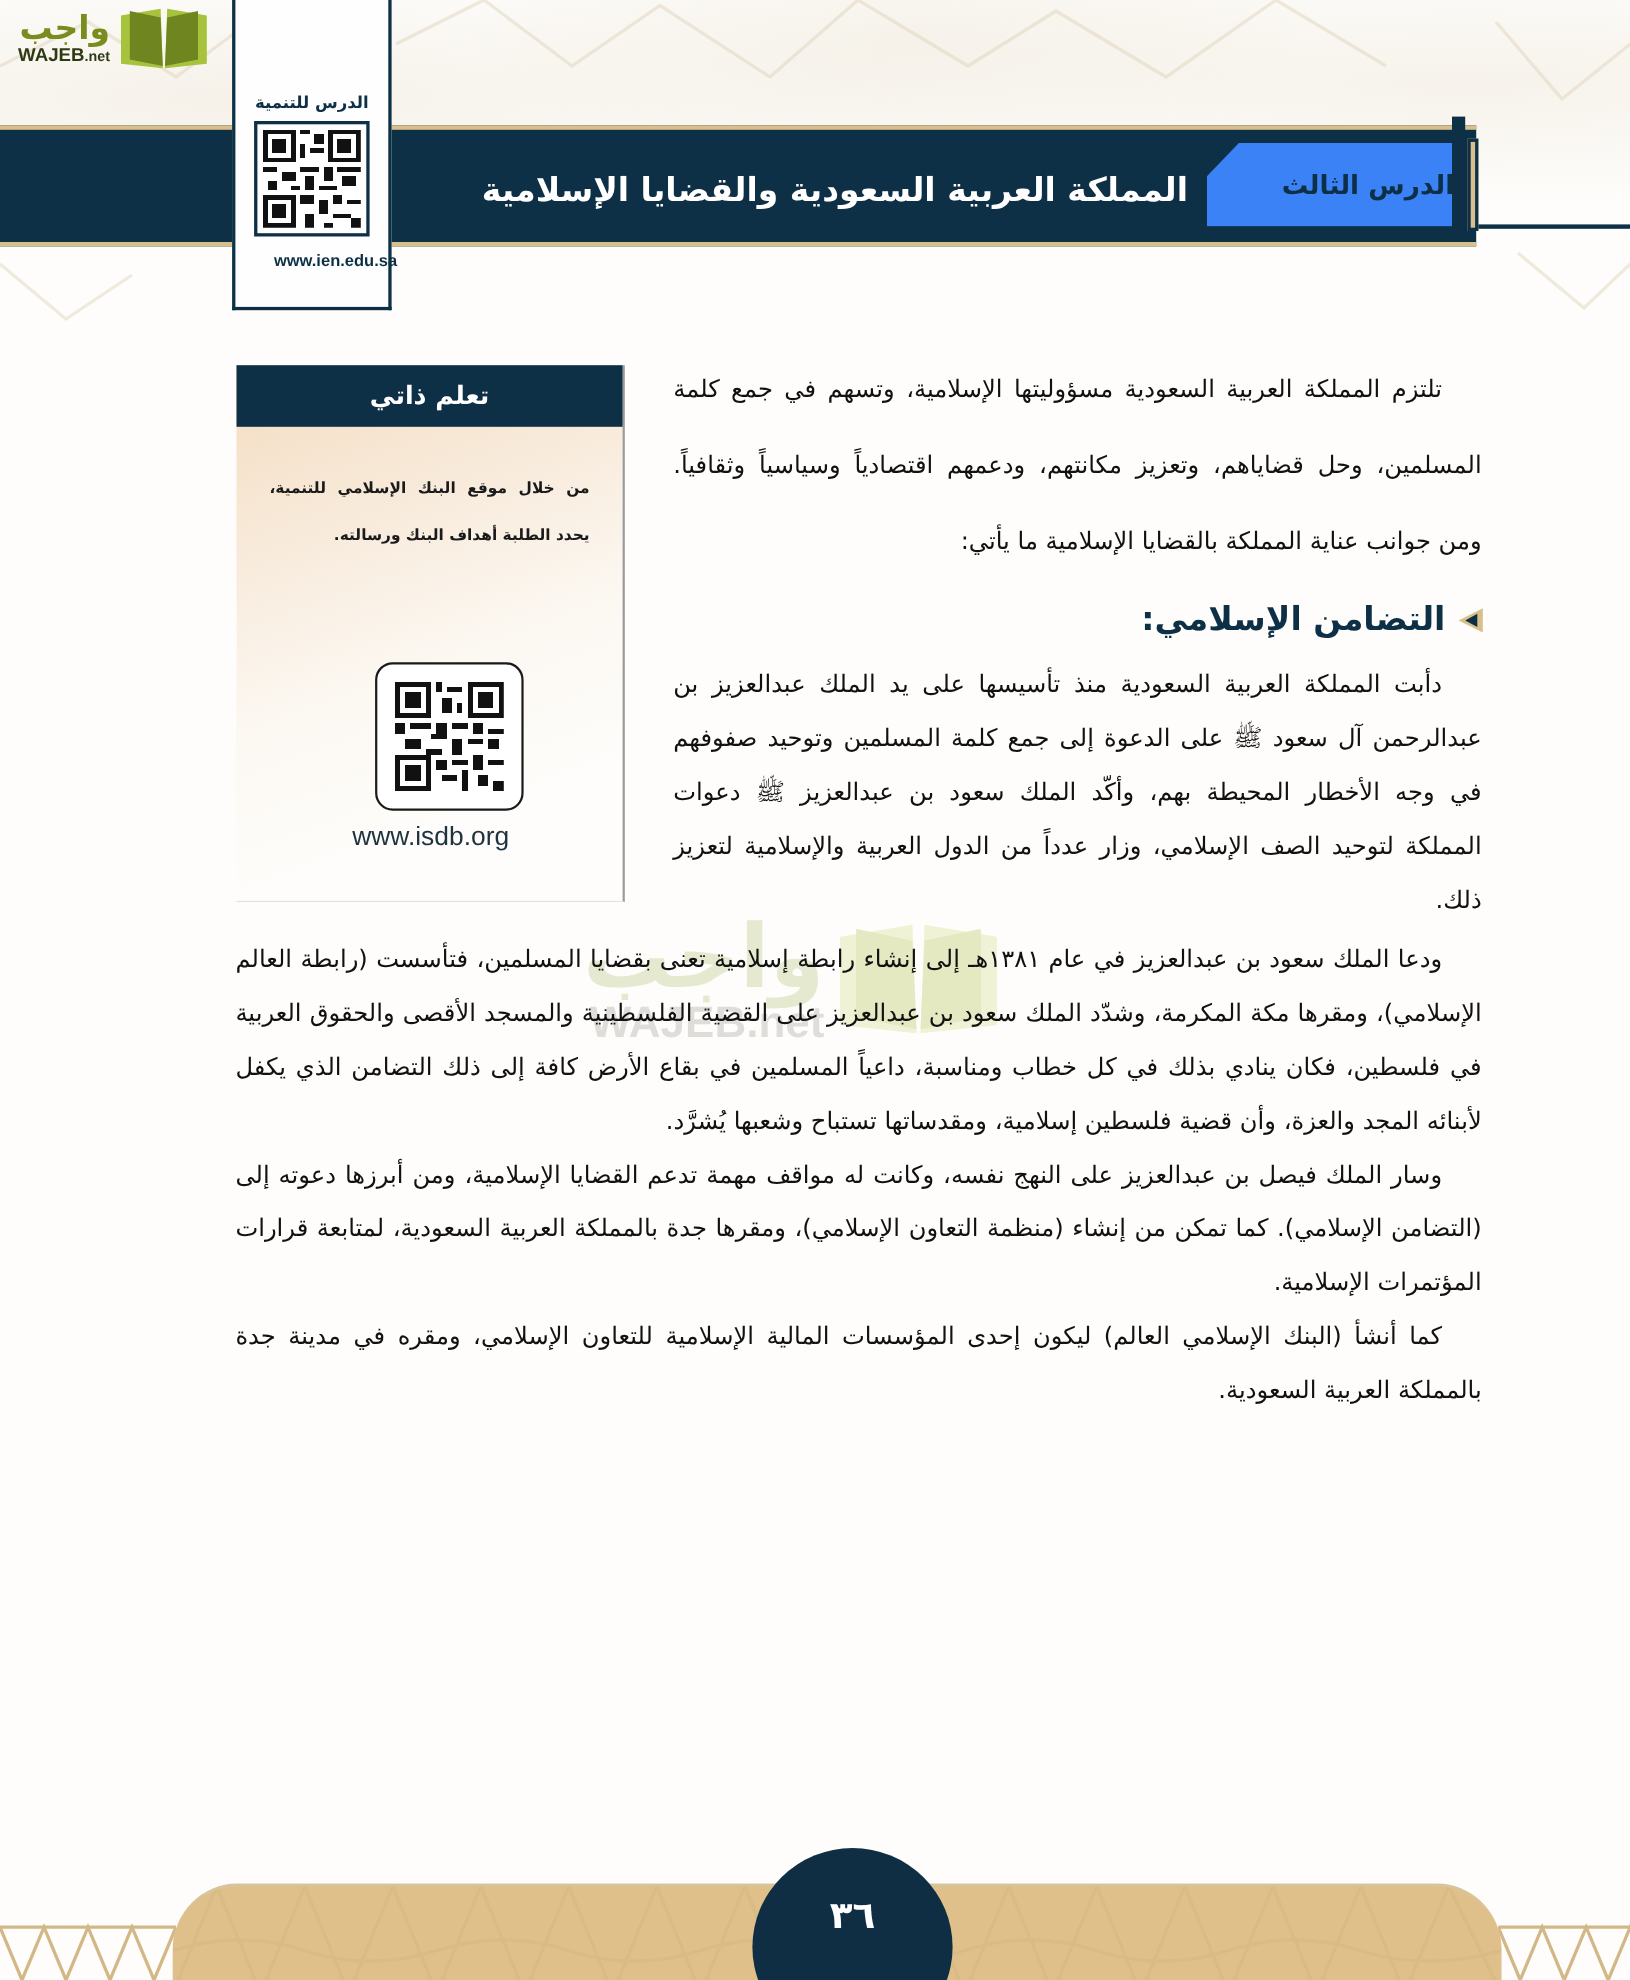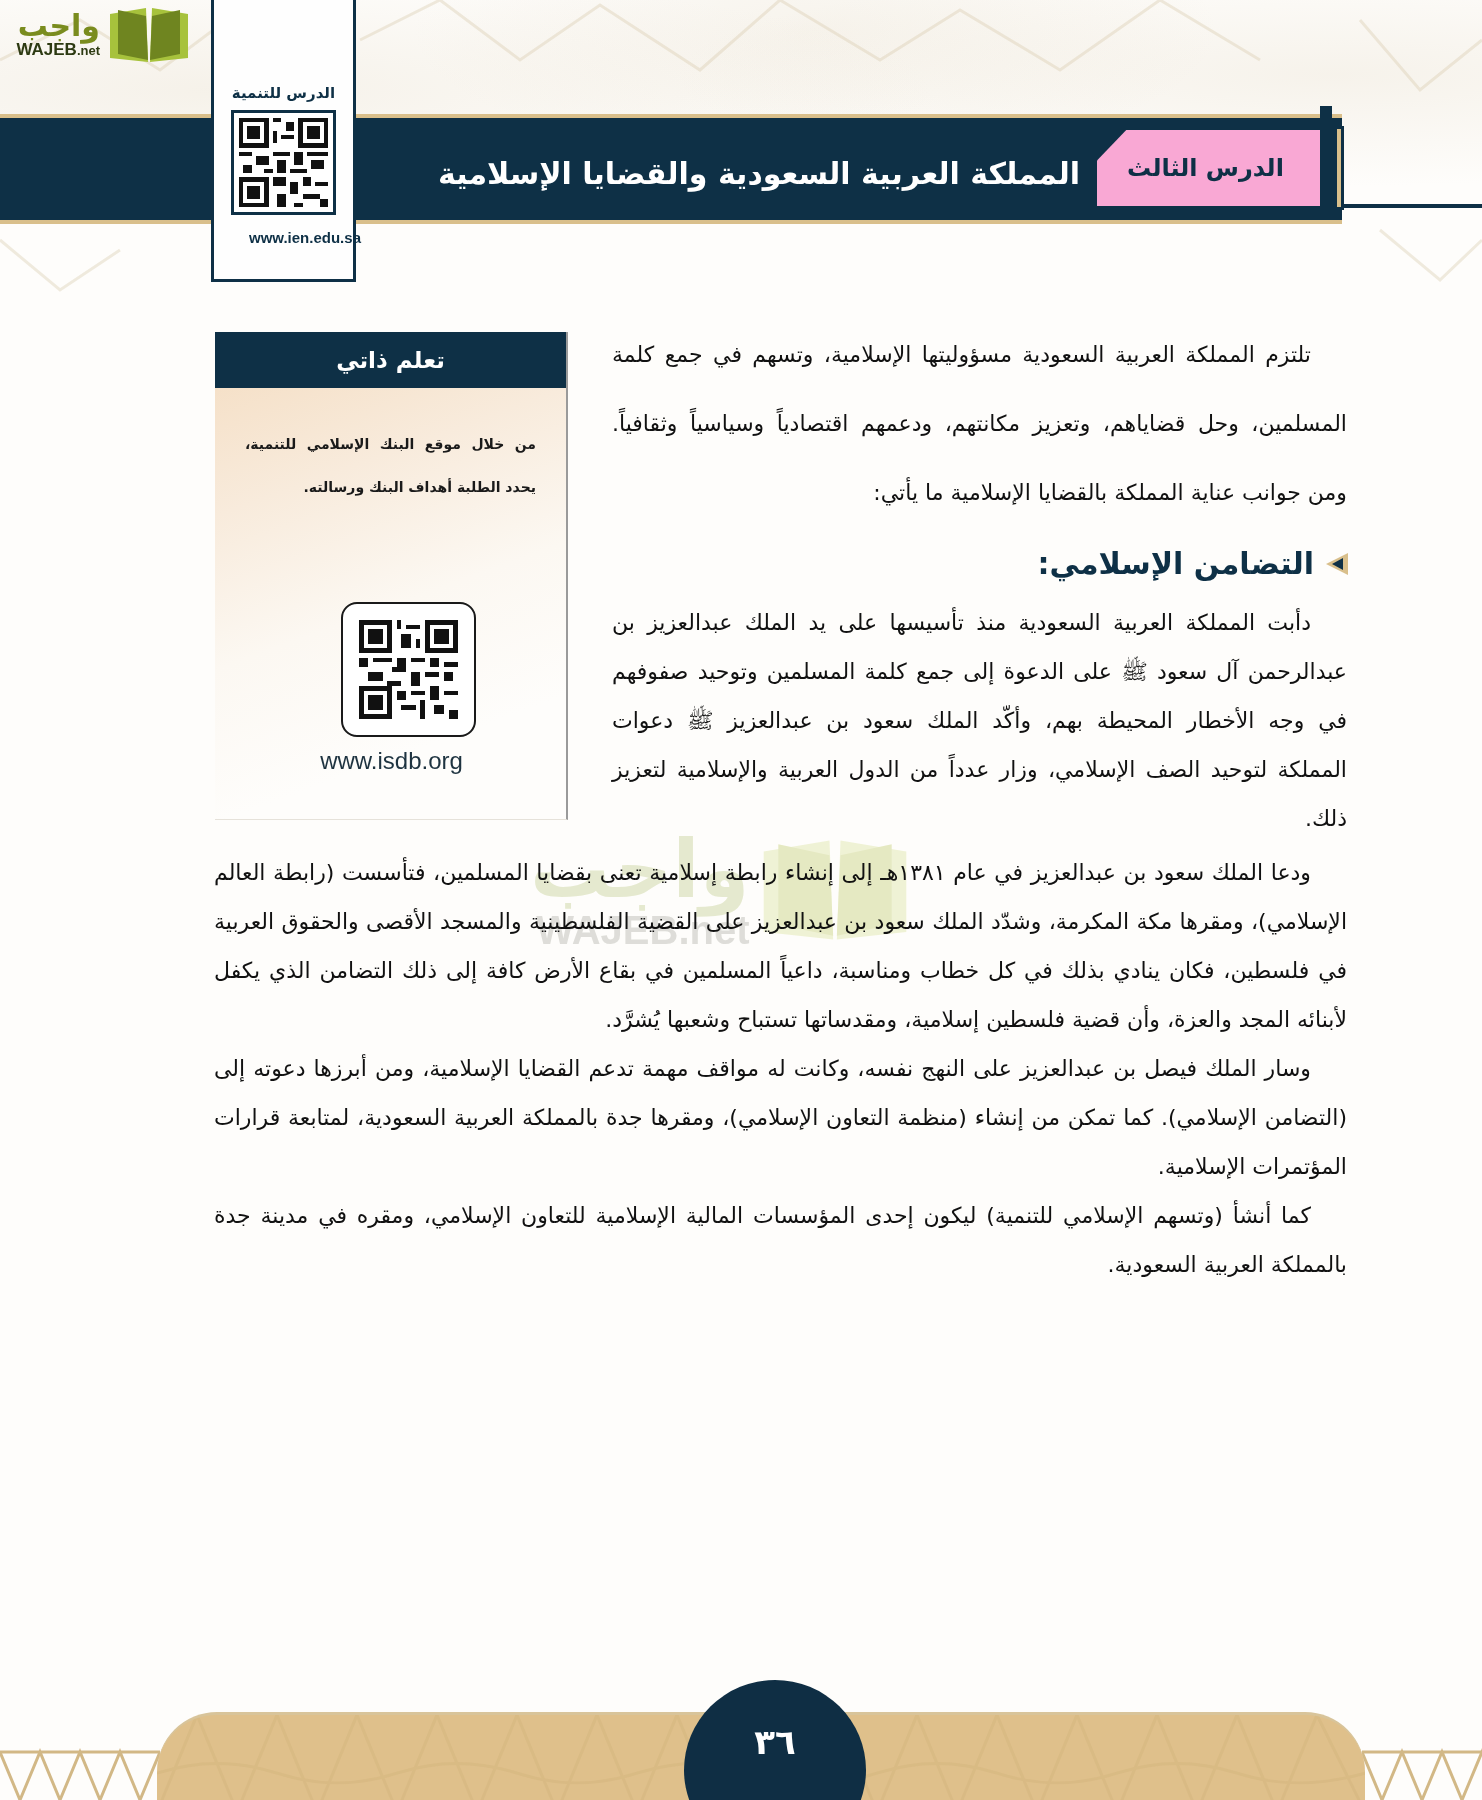--- a/index.html
+++ b/index.html
@@ -27,23 +27,23 @@
 
   
   .header-bar {
     position: absolute; left: 0; top: 114px; width: 1342px; height: 110px;
     background: #0e3046; border-top: 4px solid #d9bf8b; border-bottom: 4px solid #d9bf8b; z-index: 2;
   }
   .header-right-line { position: absolute; left: 1340px; top: 204px; width: 142px; height: 4px; background: #0e3046; z-index: 2; }
   .header-post { position: absolute; left: 1320px; top: 106px; width: 12px; height: 112px; background: #0e3046; z-index: 4; }
   .header-post2 { position: absolute; left: 1334px; top: 126px; width: 10px; height: 84px; background: #d9bf8b; border: 3px solid #0e3046; z-index: 3; }
   .lesson-tag {
-    position: absolute; left: 1097px; top: 130px; width: 225px; height: 76px; background: #f9a8d4; z-index: 3;
+    position: absolute; left: 1097px; top: 130px; width: 225px; height: 76px; background: #3b82f6; z-index: 3;
     clip-path: polygon(13% 0, 100% 0, 100% 100%, 0 100%, 0 40%);
-    display: flex; align-items: center; justify-content: flex-end;
+    display: flex; align-items: center; justify-content: flex-start;
   }
   .lesson-tag span { font-family: "DejaVu Sans", sans-serif; font-weight: bold; font-size: 24px; color: #0e3046; padding-left: 30px; }
   .lesson-title {
     position: absolute; left: 380px; top: 156px; width: 700px; text-align: right; z-index: 3;
     font-family: "DejaVu Sans", sans-serif; font-weight: bold; font-size: 30px; color: #ffffff; letter-spacing: 0px;
   }
 
   
   .digital-card {
     position: absolute; left: 211px; top: 0; width: 145px; height: 282px; background: #fefefe;
@@ -264,21 +264,21 @@
   </svg>
 </div>
 
 <div class="para-block p1">
   <p>دأبت المملكة العربية السعودية منذ تأسيسها على يد الملك عبدالعزيز بن عبدالرحمن آل سعود ﷺ على الدعوة إلى جمع كلمة المسلمين وتوحيد صفوفهم في وجه الأخطار المحيطة بهم، وأكّد الملك سعود بن عبدالعزيز ﷺ دعوات المملكة لتوحيد الصف الإسلامي، وزار عدداً من الدول العربية والإسلامية لتعزيز ذلك.</p>
 </div>
 
 <div class="para-block p-rest">
   <p>ودعا الملك سعود بن عبدالعزيز في عام ١٣٨١هـ إلى إنشاء رابطة إسلامية تعنى بقضايا المسلمين، فتأسست (رابطة العالم الإسلامي)، ومقرها مكة المكرمة، وشدّد الملك سعود بن عبدالعزيز على القضية الفلسطينية والمسجد الأقصى والحقوق العربية في فلسطين، فكان ينادي بذلك في كل خطاب ومناسبة، داعياً المسلمين في بقاع الأرض كافة إلى ذلك التضامن الذي يكفل لأبنائه المجد والعزة، وأن قضية فلسطين إسلامية، ومقدساتها تستباح وشعبها يُشرَّد.</p>
   <p>وسار الملك فيصل بن عبدالعزيز على النهج نفسه، وكانت له مواقف مهمة تدعم القضايا الإسلامية، ومن أبرزها دعوته إلى (التضامن الإسلامي). كما تمكن من إنشاء (منظمة التعاون الإسلامي)، ومقرها جدة بالمملكة العربية السعودية، لمتابعة قرارات المؤتمرات الإسلامية.</p>
-  <p>كما أنشأ (وتسهم الإسلامي للتنمية) ليكون إحدى المؤسسات المالية الإسلامية للتعاون الإسلامي، ومقره في مدينة جدة بالمملكة العربية السعودية.</p>
+  <p>كما أنشأ (البنك الإسلامي العالم) ليكون إحدى المؤسسات المالية الإسلامية للتعاون الإسلامي، ومقره في مدينة جدة بالمملكة العربية السعودية.</p>
 </div>
 
 <svg class="footer-side left" viewBox="0 0 160 58">
   <g fill="none" stroke="#d2b886" stroke-width="3">
       <path d="M0 10 L20 58 L40 10 L60 58 L80 10 L100 58 L120 10 L140 58 L160 10"></path>
       <path d="M0 10 L160 10"></path>
     </g>
 </svg>
 <svg class="footer-side right" viewBox="0 0 160 58">
   <g fill="none" stroke="#d2b886" stroke-width="3">

